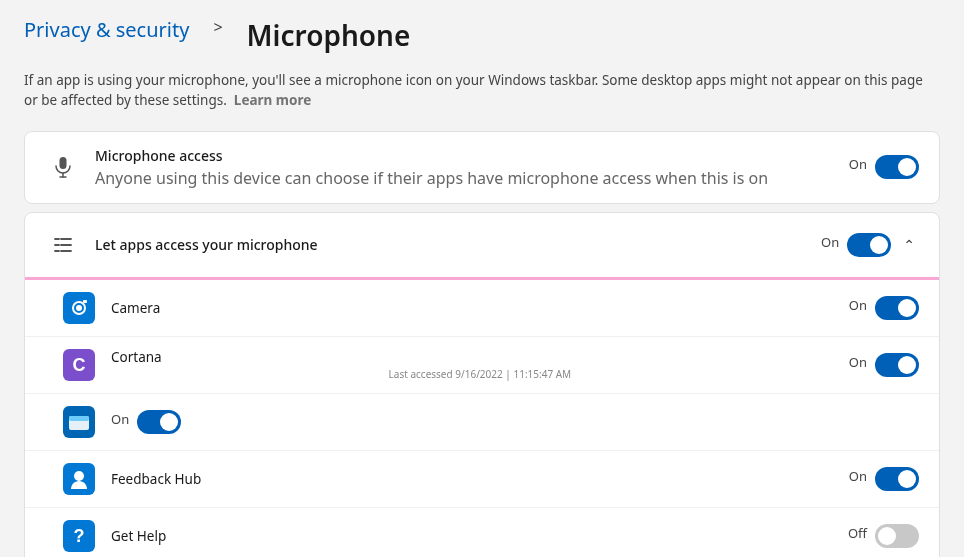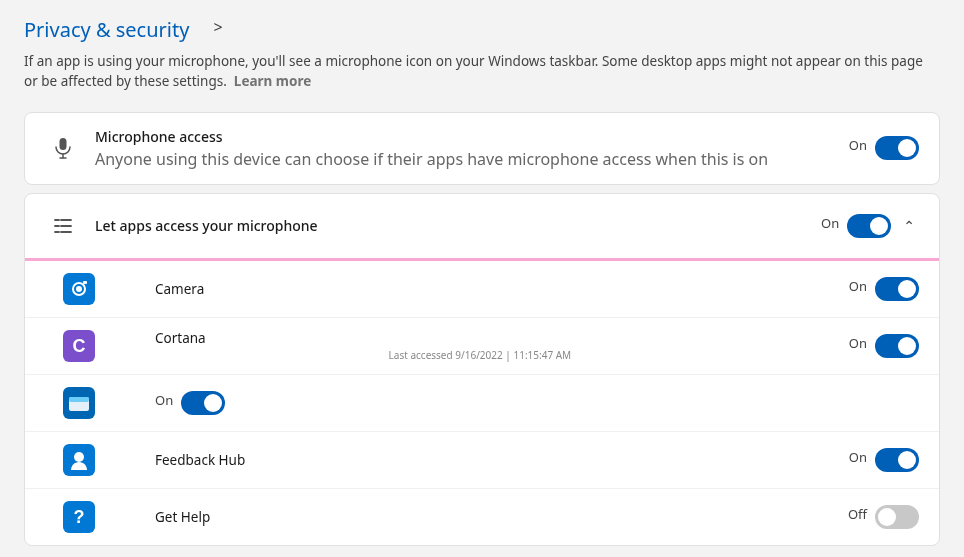--- a/index.html
+++ b/index.html
@@ -13,21 +13,21 @@
     }
 
     .page-container {
       padding: 16px 24px;
     }
 
     .breadcrumb-area {
       display: flex;
       align-items: flex-start;
       gap: 24px;
-      margin-bottom: 8px;
+      margin-bottom: 16px;
     }
 
     .breadcrumb-parent {
       font-size: 20px;
       color: #005fb7;
       font-weight: 400;
       cursor: pointer;
     }
 
     .breadcrumb-separator {
@@ -154,21 +154,20 @@
       padding: 4px;
       color: #444;
       font-size: 14px;
     }
 
     .app-row {
       display: flex;
       align-items: center;
       padding: 10px 20px 10px 36px;
       border-bottom: 1px solid #f0f0f0;
-      gap: 44px;
     }
 
     .app-row:last-child {
       border-bottom: none;
     }
 
     .app-icon-wrap {
       width: 36px;
       height: 36px;
       display: flex;
@@ -196,20 +195,21 @@
     }
   </style>
 </head>
 <body>
 
 <div class="page-container">
 
   <div class="breadcrumb-area">
     <span class="breadcrumb-parent">Privacy &amp; security</span>
     <span class="breadcrumb-separator">&gt;</span>
+    <span class="breadcrumb-current">Microphone</span>
   </div>
 
   <p class="description-text">
     <span>If an app is using your microphone, you'll see a microphone icon on your Windows taskbar. Some desktop apps might not appear on this page or be affected by these settings.</span>
     &nbsp;<a class="learn-more">Learn more</a>
   </p>
 
   <div class="settings-card">
     <div class="setting-row-main">
       <div class="setting-icon-area">

